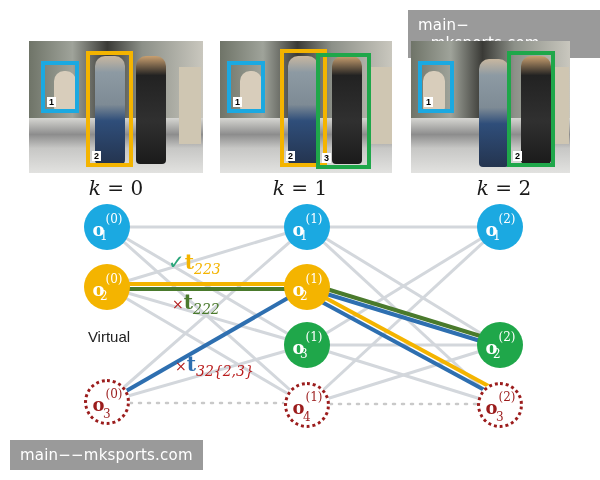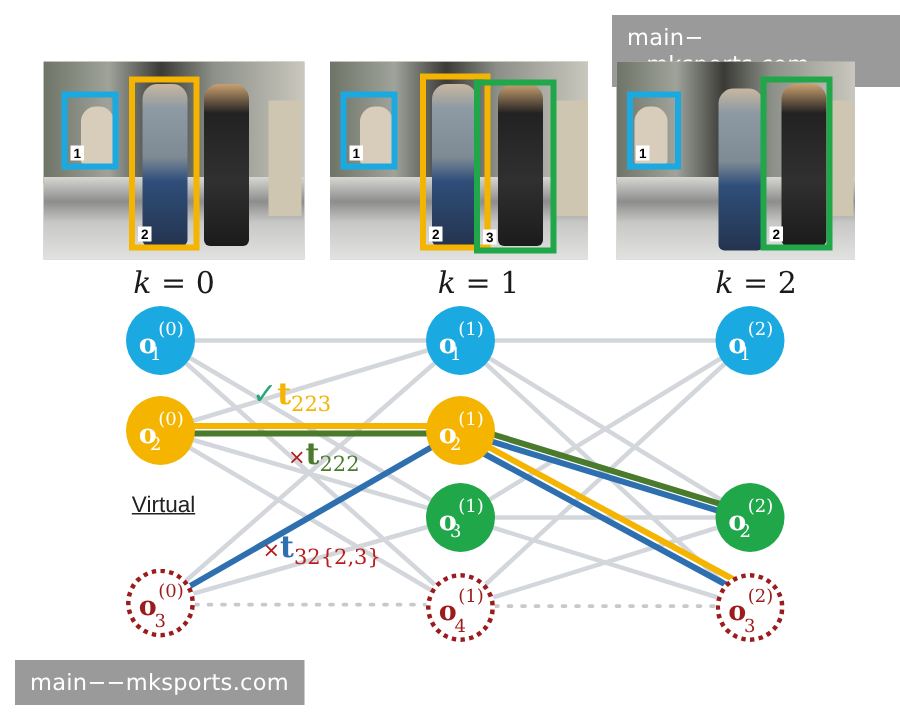--- a/index.html
+++ b/index.html
@@ -14,23 +14,23 @@
   .klabel { position:absolute; top:176px; font-family:"DejaVu Serif", serif; font-style:italic; font-size:20px; color:#1a1a1a; width:120px; text-align:center; }
   .klabel .eq { font-style:normal; }
   svg.graph { position:absolute; left:0; top:0; }
   .node { position:absolute; width:46px; height:46px; border-radius:50%; display:flex; align-items:center; justify-content:center; color:#fff; font-family:"DejaVu Serif", serif; box-sizing:border-box; }
   .node.dotted { border:3px dotted #9b1c1c; background:#fff; color:#9b1c1c; }
   .node .o { font-weight:bold; font-size:18px; position:relative; top:2px; }
   .node .sup { font-size:12px; position:relative; top:-8px; left:1px; }
   .node .sub { font-size:12px; position:absolute; left:16px; top:25px; }
   .edge-label { position:absolute; font-family:"DejaVu Serif", serif; white-space:nowrap; }
   .edge-label .t { font-weight:bold; font-size:20px; }
-  .edge-label .s { font-size:14px; position:relative; top:5px; }
+  .edge-label .s { font-size:14px; position:relative; top:5px;font-style:italic; }
   .mark { font-family:"DejaVu Sans", sans-serif; font-size:14px; }
-  .virtual { position:absolute; left:64px; top:327px; width:90px; text-align:center; font-family:"Liberation Sans", sans-serif; font-size:15px; line-height:20px; color:#222;text-decoration:underline; }
+  .virtual { position:absolute; left:64px; top:327px; width:90px; text-align:center; font-family:"Liberation Sans", sans-serif; font-size:15px; line-height:20px; color:#222; }
   .watermark { position:absolute; background:#9a9a9a; color:#fff; font-family:"DejaVu Sans", sans-serif; font-size:15px; padding:6px 10px; letter-spacing:0.2px; }
 </style>
 </head>
 <body>
 
 <div class="watermark" style="left:408px; top:10px;">main−−mksports.com</div>
 
 <div class="frame" style="left:29px; width:174px;">
   <div class="sky"></div>
     <div class="ground"></div>
@@ -73,21 +73,21 @@
   <div class="person" style="left:110px; top:15px; width:30px; height:108px; background:linear-gradient(180deg,#c9a070 0%,#222 18%,#303030 60%,#1b1b1b 100%);"></div>
   <div class="bbox" style="left:7px; top:20px; width:36px; height:52px; border-color:#1ba9e1;">
       <span class="num">1</span>
     </div>
   <div class="bbox" style="left:96px; top:10px; width:48px; height:116px; border-color:#1fa74a;">
       <span class="num">2</span>
     </div>
 </div>
 
 <div class="klabel" style="left:56px;"><span>k</span><span class="eq"> = </span><span class="eq">0</span></div>
-<div class="klabel" style="left:259px;"><span>k</span><span class="eq"> = </span><span class="eq">1</span></div>
+<div class="klabel" style="left:240px;"><span>k</span><span class="eq"> = </span><span class="eq">1</span></div>
 <div class="klabel" style="left:444px;"><span>k</span><span class="eq"> = </span><span class="eq">2</span></div>
 
 <svg class="graph" width="600" height="480">
   <g stroke="#d3d7dc" stroke-width="3" fill="none">
 
     <line x1="107" y1="227" x2="307" y2="227"></line>
     <line x1="107" y1="227" x2="307" y2="345"></line>
     <line x1="107" y1="227" x2="307" y2="405"></line>
     <line x1="107" y1="287" x2="307" y2="227"></line>
     <line x1="107" y1="287" x2="307" y2="345"></line>
@@ -168,21 +168,21 @@
   </div>
 <div class="node dotted" style="left:477px; top:382px;">
     <span class="o">o</span>
     <span class="sup">(2)</span>
     <span class="sub">3</span>
   </div>
 
 <div class="edge-label" style="left:168px; top:250px;">
   <span class="mark" style="color:#2aa67a; font-size:20px;">✓</span><span class="t" style="color:#f4b400;">t</span><span class="s" style="color:#f4b400;">223</span>
 </div>
-<div class="edge-label" style="left:192px; top:290px;">
+<div class="edge-label" style="left:172px; top:290px;">
   <span class="mark" style="color:#b11c1c;">×</span><span class="t" style="color:#4a7a2c;">t</span><span class="s" style="color:#4a7a2c;">222</span>
 </div>
 <div class="edge-label" style="left:175px; top:352px;">
   <span class="mark" style="color:#b11c1c;">×</span><span class="t" style="color:#2e6fb0;">t</span><span class="s" style="color:#b91c1c;">32{2,3}</span>
 </div>
 
 <div class="virtual">
   <div>Virtual</div>
 </div>
 

